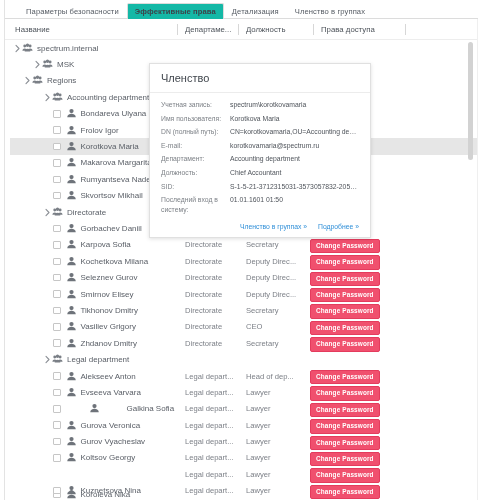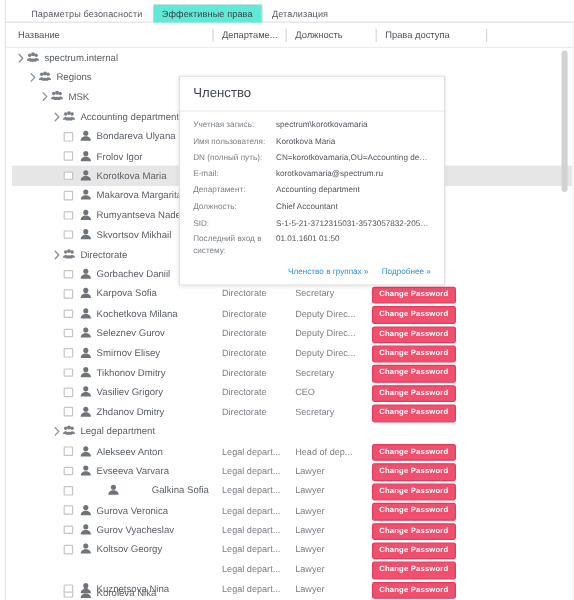--- a/index.html
+++ b/index.html
@@ -61,26 +61,26 @@
     background: transparent;
     border: 1px solid transparent;
     border-bottom: none;
     box-sizing: border-box;
     cursor: default;
     position: relative;
     top: 3px;
     height: 16px;
   }
   .tab.active {
-    background: #5eead4;
+    background: #14b8a6;
     border-color: #dcdcdc;
     border-top-left-radius: 2px;
     border-top-right-radius: 2px;
     color: #3d434a;
-    font-weight: normal;
+    font-weight: bold;
     z-index: 3;
   }
   .tab.active::after {
     content: "";
     position: absolute;
     left: 0; right: 0; bottom: -1px;
     height: 1px;
     background: #ffffff;
   }
 
@@ -302,20 +302,21 @@
 
 <div id="app">
 
   <div class="frame-left-border"></div>
   <div class="frame-right-border"></div>
 
   <div id="tabbar">
       <div class="tab">Параметры безопасности</div>
       <div class="tab active">Эффективные права</div>
       <div class="tab">Детализация</div>
+      <div class="tab">Членство в группах</div>
     </div>
 
   <div id="colheader">
       <div class="colh" style="left: 10px;">Название</div>
       <div class="colh-sep" style="left: 172px;"></div>
       <div class="colh" style="left: 180px;">Департаме...</div>
       <div class="colh-sep" style="left: 233px;"></div>
       <div class="colh" style="left: 241px;">Должность</div>
       <div class="colh-sep" style="left: 308px;"></div>
       <div class="colh" style="left: 316px;">Права доступа</div>
@@ -337,57 +338,57 @@
               <circle cx="8" cy="3.3" r="2.4"></circle>
               <path d="M0.6 11.2c0-2.1 1.6-3.3 3.4-3.3s3.4 1.2 3.4 3.3z"></path>
               <path d="M8.5 11.2c0-2.1 1.6-3.3 3.4-3.3s3.4 1.2 3.4 3.3z"></path>
               <path d="M3.9 12.2c0-2.4 1.8-3.9 4.1-3.9s4.1 1.5 4.1 3.9z"></path>
             </svg>
           </span>
           <span class="nm">spectrum.internal</span>
         </div>
       </div>
       <div class="row">
-        <div class="cell-name" style="left: 18px;">
+        <div class="cell-name" style="left: 28px;">
           <span class="exp">
             <svg width="7" height="9" viewBox="0 0 7 9" fill="none" stroke="#8c9096" stroke-width="1.1" stroke-linecap="round" stroke-linejoin="round">
               <path d="M2 1.4 L5 4.5 L2 7.6"></path>
             </svg>
           </span>
           <span class="ico">
             <svg width="11" height="11" viewBox="0 0 16 16" fill="#7a7f86">
               <circle cx="4" cy="4.3" r="2.1"></circle>
               <circle cx="11.8" cy="4.3" r="2.1"></circle>
               <circle cx="8" cy="3.3" r="2.4"></circle>
               <path d="M0.6 11.2c0-2.1 1.6-3.3 3.4-3.3s3.4 1.2 3.4 3.3z"></path>
               <path d="M8.5 11.2c0-2.1 1.6-3.3 3.4-3.3s3.4 1.2 3.4 3.3z"></path>
               <path d="M3.9 12.2c0-2.4 1.8-3.9 4.1-3.9s4.1 1.5 4.1 3.9z"></path>
             </svg>
           </span>
-          <span class="nm">Regions</span>
-        </div>
-      </div>
-      <div class="row">
-        <div class="cell-name" style="left: 28px;">
+          <span class="nm">MSK</span>
+        </div>
+      </div>
+      <div class="row">
+        <div class="cell-name" style="left: 18px;">
           <span class="exp">
             <svg width="7" height="9" viewBox="0 0 7 9" fill="none" stroke="#8c9096" stroke-width="1.1" stroke-linecap="round" stroke-linejoin="round">
               <path d="M2 1.4 L5 4.5 L2 7.6"></path>
             </svg>
           </span>
           <span class="ico">
             <svg width="11" height="11" viewBox="0 0 16 16" fill="#7a7f86">
               <circle cx="4" cy="4.3" r="2.1"></circle>
               <circle cx="11.8" cy="4.3" r="2.1"></circle>
               <circle cx="8" cy="3.3" r="2.4"></circle>
               <path d="M0.6 11.2c0-2.1 1.6-3.3 3.4-3.3s3.4 1.2 3.4 3.3z"></path>
               <path d="M8.5 11.2c0-2.1 1.6-3.3 3.4-3.3s3.4 1.2 3.4 3.3z"></path>
               <path d="M3.9 12.2c0-2.4 1.8-3.9 4.1-3.9s4.1 1.5 4.1 3.9z"></path>
             </svg>
           </span>
-          <span class="nm">MSK</span>
+          <span class="nm">Regions</span>
         </div>
       </div>
       <div class="row">
         <div class="cell-name" style="left: 38px;">
           <span class="exp">
             <svg width="7" height="9" viewBox="0 0 7 9" fill="none" stroke="#8c9096" stroke-width="1.1" stroke-linecap="round" stroke-linejoin="round">
               <path d="M2 1.4 L5 4.5 L2 7.6"></path>
             </svg>
           </span>
           <span class="ico">

